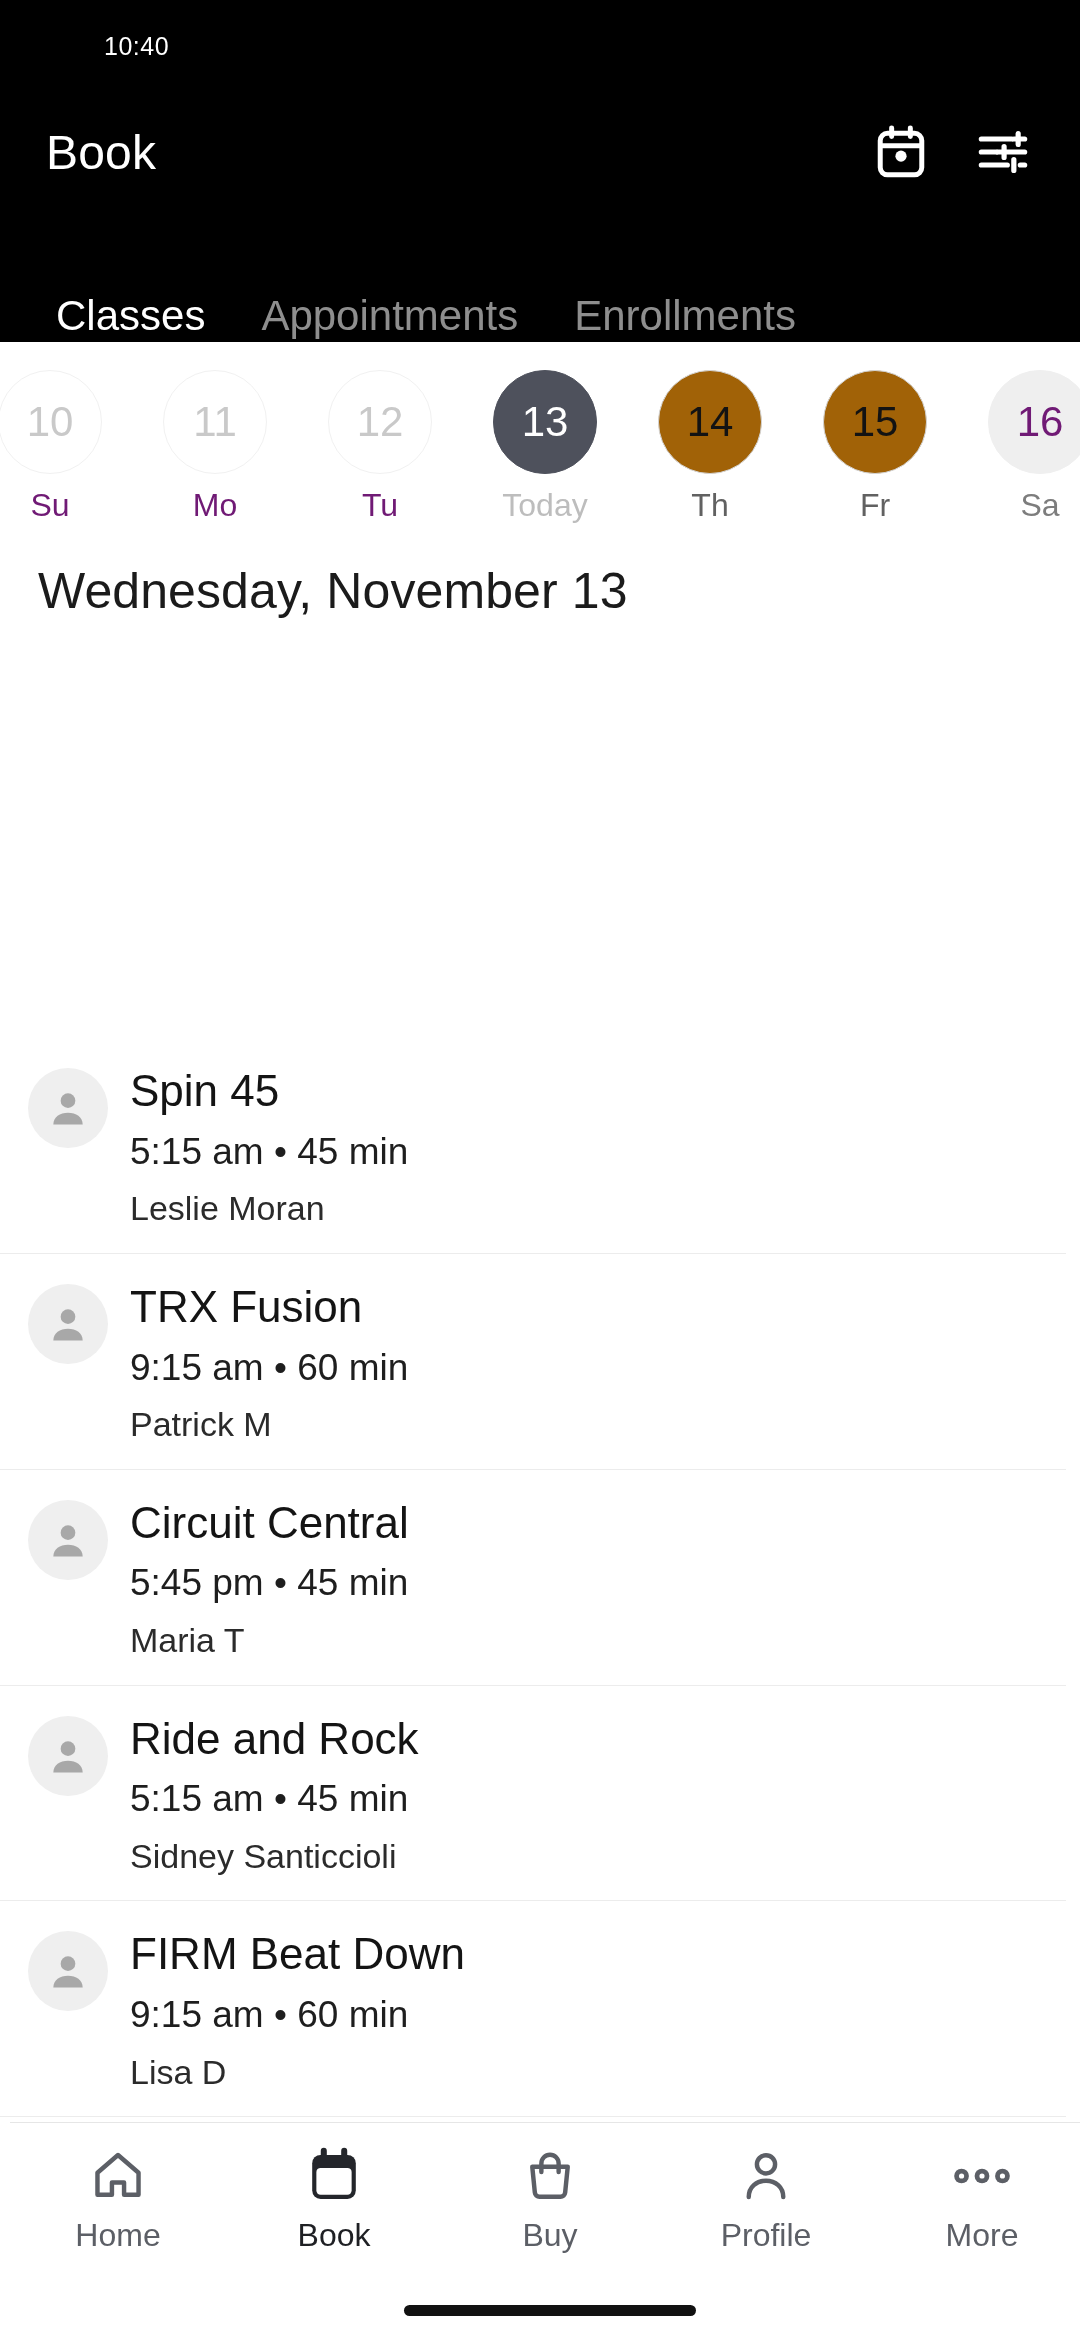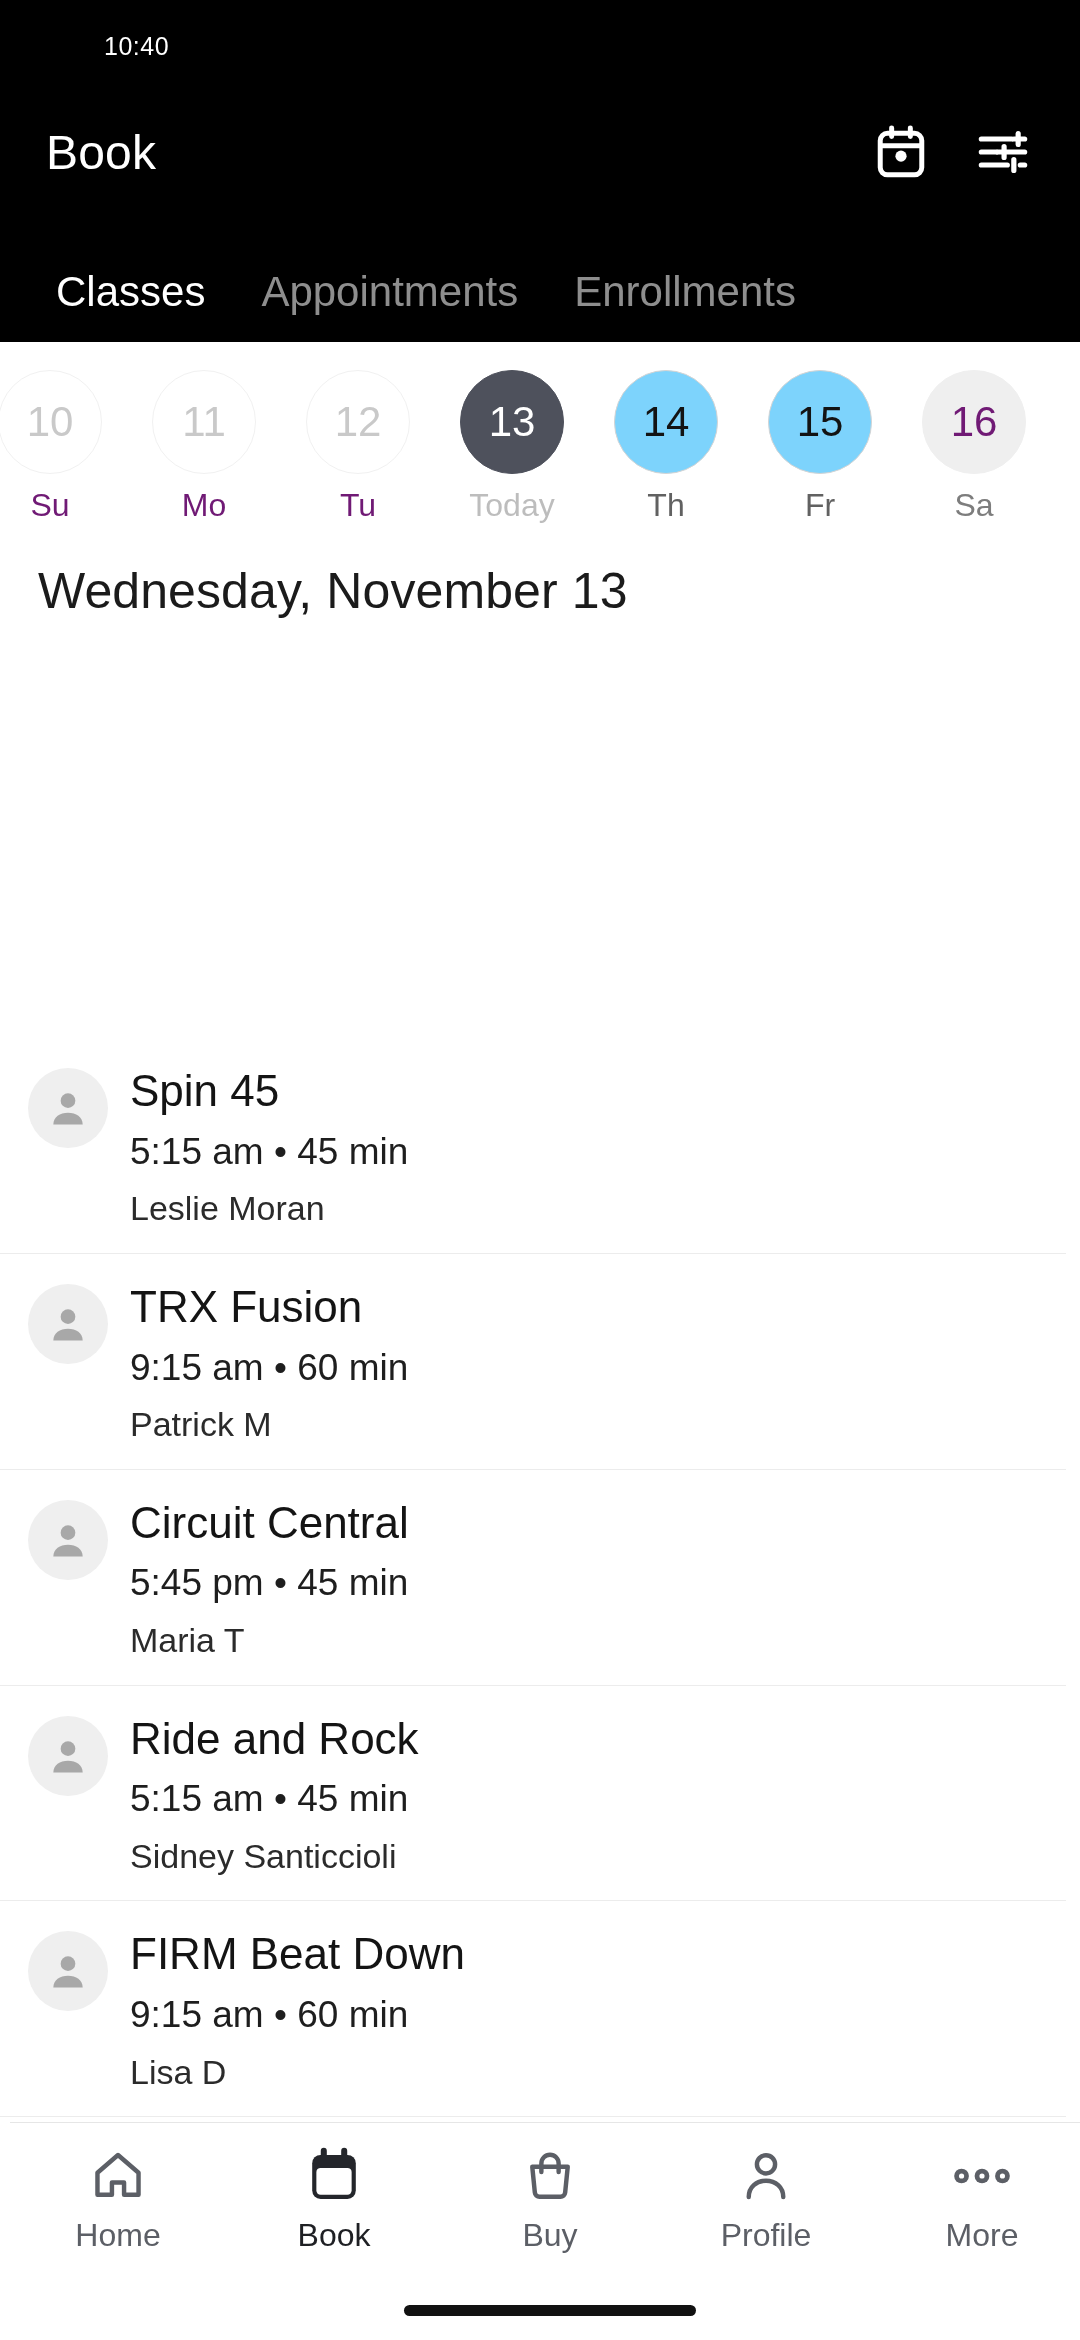--- a/index.html
+++ b/index.html
@@ -31,49 +31,50 @@
     padding:0 46px 0 46px;
   }
   .appbar-title { color:#ffffff; font-size:48px; font-weight:400; letter-spacing:0.2px; }
   .appbar-actions { display:flex; align-items:center; gap:40px; }
   .icon-btn { width:62px; height:62px; display:flex; align-items:center; justify-content:center; }
 
   
   .tabs {
     background:#000000;
     height:130px;
-    display:flex; align-items:center; padding:30px 0 0 28px;
+    display:flex; align-items:flex-end; padding:30px 0 0 28px;
     gap:0;
   }
   .tab { font-size:42px; padding:0 28px; line-height:1.25; font-weight:400; }
   .tab.active { color:#ffffff; }
   .tab.inactive { color:#8e8e8e; }
 
   
   .datestrip {
     background:#ffffff;
     height:190px;
     display:flex; align-items:flex-start;
     padding:28px 0 0 0;
     overflow:hidden;
+    gap:11px;
   }
   .daycol {
     width:104px; flex:0 0 104px;
     margin:0 25px;
     display:flex; flex-direction:column; align-items:center;
   }
   .daycol:first-child { margin-left:-2px; }
   .daycircle {
     width:104px; height:104px; border-radius:50%;
     display:flex; align-items:center; justify-content:center;
     font-size:42px; font-weight:400;
   }
   .daycircle.past { border:1.5px solid #f1f1f1; color:#c9c9c9; background:#ffffff; }
   .daycircle.selected { background:#4e515c; color:#ffffff; border:1.5px solid #4e515c; }
-  .daycircle.future { border:1.5px solid #d4d4d4; color:#131313; background:#7dd3fc; }
+  .daycircle.future { border:1.5px solid #d4d4d4; color:#131313; background:#a16207; }
   .daycircle.disabled { background:#efefef; border:1.5px solid #efefef; color:#701a75; }
   .daylabel { margin-top:13px; font-size:32px; }
   .daylabel.past { color:#701a75; }
   .daylabel.selected { color:#bdbdbd; }
   .daylabel.future { color:#616161; }
   .daylabel.disabled { color:#7d7d7d; }
 
   
   .day-heading {
     font-size:50px; color:#1b1b1b; font-weight:400;

